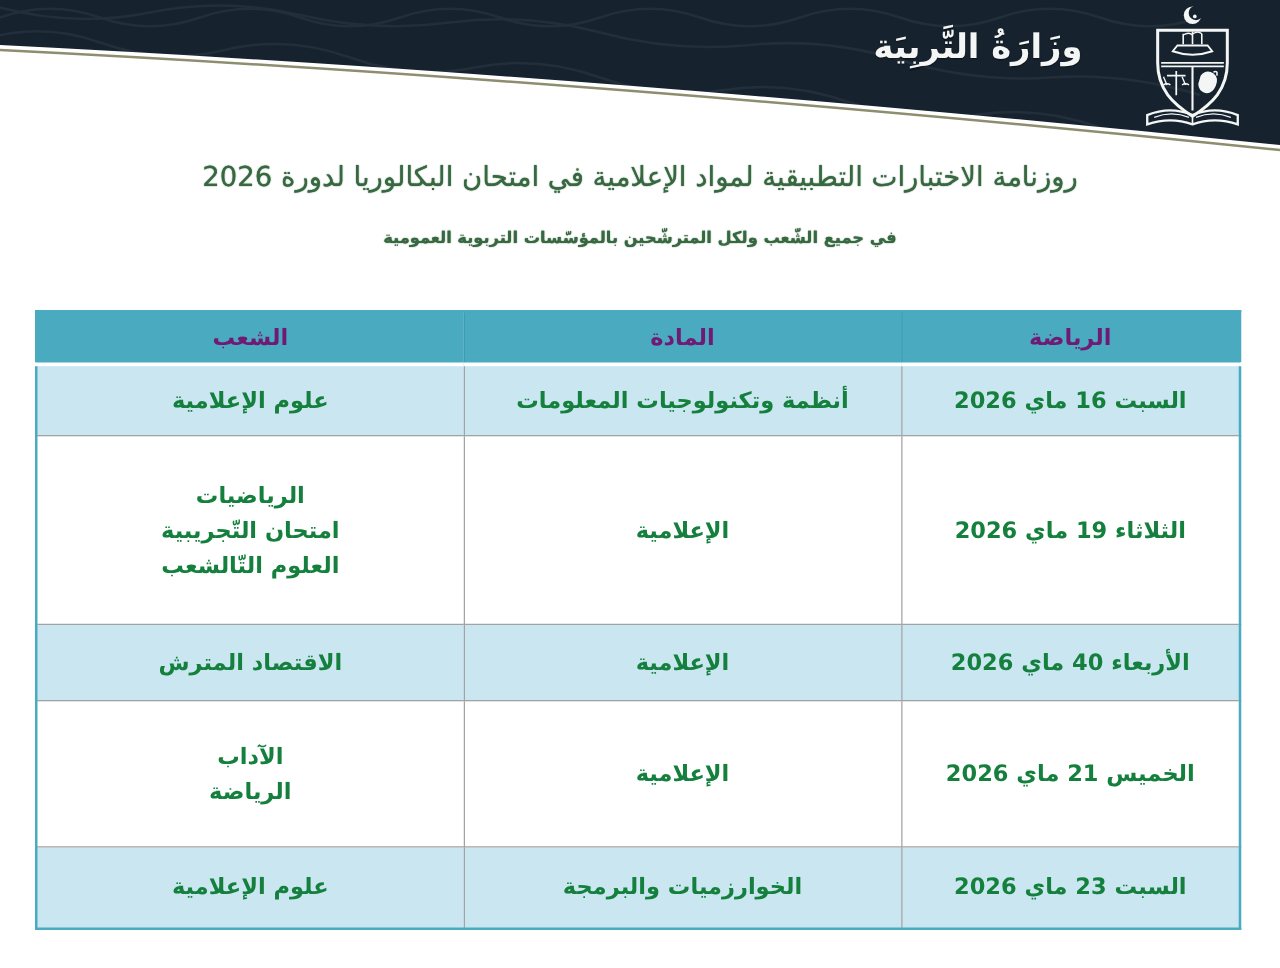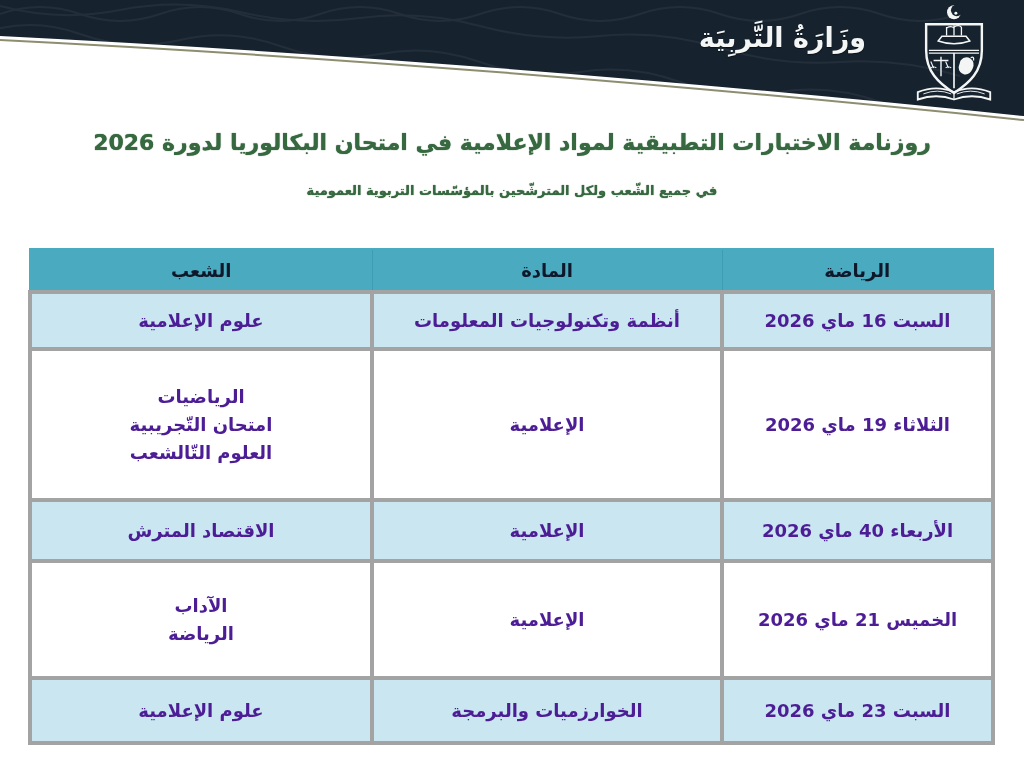--- a/index.html
+++ b/index.html
@@ -17,44 +17,44 @@
     text-shadow:0 1px 1px rgba(0,0,0,.5);
     margin-left:34px;
   }
   .logo-wrap{position:absolute;top:2px;right:16px;width:108px;height:104px;}
   
   .title-block{
     position:absolute;top:130px;left:0;width:1024px;
     text-align:center;direction:rtl;
   }
   .title-line1{
-    color:#36693f;font-size:22px;font-weight:bold;margin:0 0 6px 0;
+    color:#36693f;font-size:22px;font-weight:normal;margin:0 0 6px 0;
     text-shadow:0 0 1px #2c5634;
   }
   .title-line2{
     color:#36693f;font-size:13px;font-weight:bold;margin:28px 0 0 0;
     text-shadow:0 0 1px #2c5634;
   }
   
   .table-wrap{position:absolute;top:248px;left:28px;width:963px;}
   table.exam-table{
     width:963px;border-collapse:collapse;table-layout:fixed;
     direction:rtl;border:2px solid #4aabc0;background:#fff;
   }
   .exam-table col.c-date{width:271px;}
   .exam-table col.c-subject{width:350px;}
   .exam-table col.c-branches{width:342px;}
   .exam-table th{
-    background:#4aabc0;color:#0f172a;font-size:18px;font-weight:bold;
+    background:#4aabc0;color:#701a75;font-size:18px;font-weight:bold;
     height:38px;border-left:1px solid #3d9db2;border-bottom:3px solid #ffffff;
     text-align:center;vertical-align:middle;
   }
   .exam-table td{
-    border:4px solid #a3a3a3;text-align:center;vertical-align:middle;
-    color:#4c1d95;font-size:18px;font-weight:bold;padding:4px 8px;
+    border:1px solid #a3a3a3;text-align:center;vertical-align:middle;
+    color:#15803d;font-size:18px;font-weight:bold;padding:4px 8px;
   }
   .exam-table tr.shaded td{background:#c9e6f1;}
   .exam-table tbody tr:nth-child(1){height:57px;}
   .exam-table tbody tr:nth-child(2){height:151px;}
   .exam-table tbody tr:nth-child(3){height:61px;}
   .exam-table tbody tr:nth-child(4){height:117px;}
   .exam-table tbody tr:nth-child(5){height:65px;}
   .exam-table td.branches div{margin:7px 0;}
 </style>
 </head>

